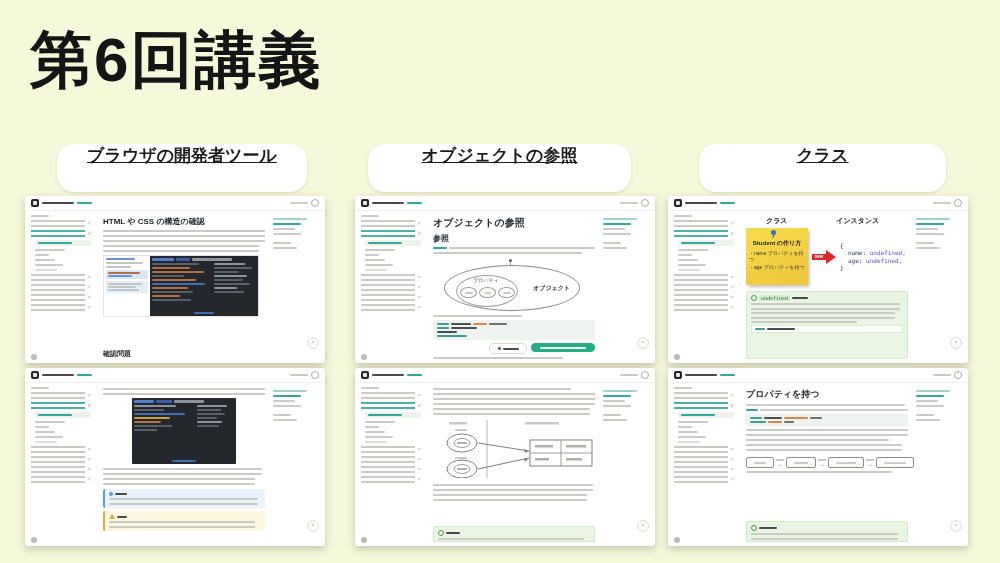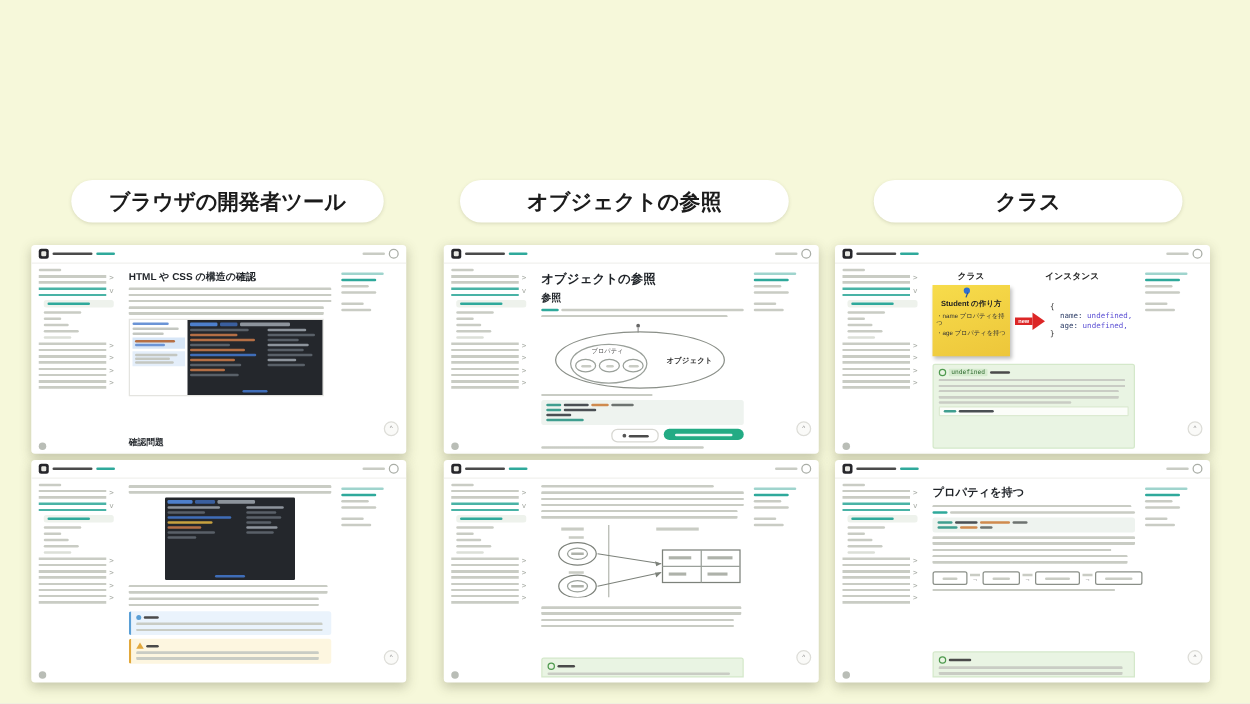--- a/index.html
+++ b/index.html
@@ -2,23 +2,23 @@
 <html><head>
 <meta charset="utf-8">
 <style>
   html,body{margin:0;padding:0;background:#e8e8e8;}
   .slide{position:relative;width:1000px;height:563px;background:#f6f8da;
     font-family:"Liberation Sans","DejaVu Sans",sans-serif;overflow:hidden;}
 
   
   .slide-title{position:absolute;left:30px;top:18px;font-size:62px;font-weight:900;
     color:#151515;letter-spacing:2px;}
-  .pill{position:absolute;top:144px;height:34px;background:#fff;border-radius:17px;
-    box-shadow:0 1px 3px rgba(90,90,50,.18);display:flex;align-items:center;justify-content:center;
-    font-size:17px;font-weight:700;color:#1b1b1b;}
+  .pill{position:absolute;top:144px;height:48px;background:#fff;border-radius:17px;
+    box-shadow:0 1px 3px rgba(90,90,50,.18);display:flex;align-items:flex-start;justify-content:center;
+    font-size:17px;font-weight:700;color:#1b1b1b;text-decoration:underline;}
   #pill1{left:57px;width:250px;} #pill2{left:368px;width:263px;} #pill3{left:699px;width:247px;}
 
   
   .card{position:absolute;width:300px;background:#fff;border-radius:3px;
     box-shadow:0 3px 9px rgba(70,70,40,.28);display:flex;flex-direction:column;overflow:hidden;}
   #card1{left:25px;top:196px;height:167px;} #card2{left:355px;top:196px;height:167px;}
   #card3{left:668px;top:196px;height:167px;} #card4{left:25px;top:368px;height:178px;}
   #card5{left:355px;top:368px;height:178px;} #card6{left:668px;top:368px;height:178px;}
 
   .chdr{flex:0 0 14px;display:flex;align-items:center;justify-content:space-between;
@@ -134,20 +134,21 @@
 
   .fab{position:absolute;right:6px;bottom:14px;width:10px;height:10px;border-radius:50%;
     background:#fafaf8;border:1px solid #ddddd8;display:flex;align-items:center;justify-content:center;
     font-size:5px;color:#888;line-height:1;}
 </style>
 </head>
 <body>
 
 <div class="slide">
 
+  <div class="slide-title">第6回講義</div>
 
   <div class="pill" id="pill1">
     <span>ブラウザの開発者ツール</span>
   </div>
   <div class="pill" id="pill2">
     <span>オブジェクトの参照</span>
   </div>
   <div class="pill" id="pill3">
     <span>クラス</span>
   </div>

